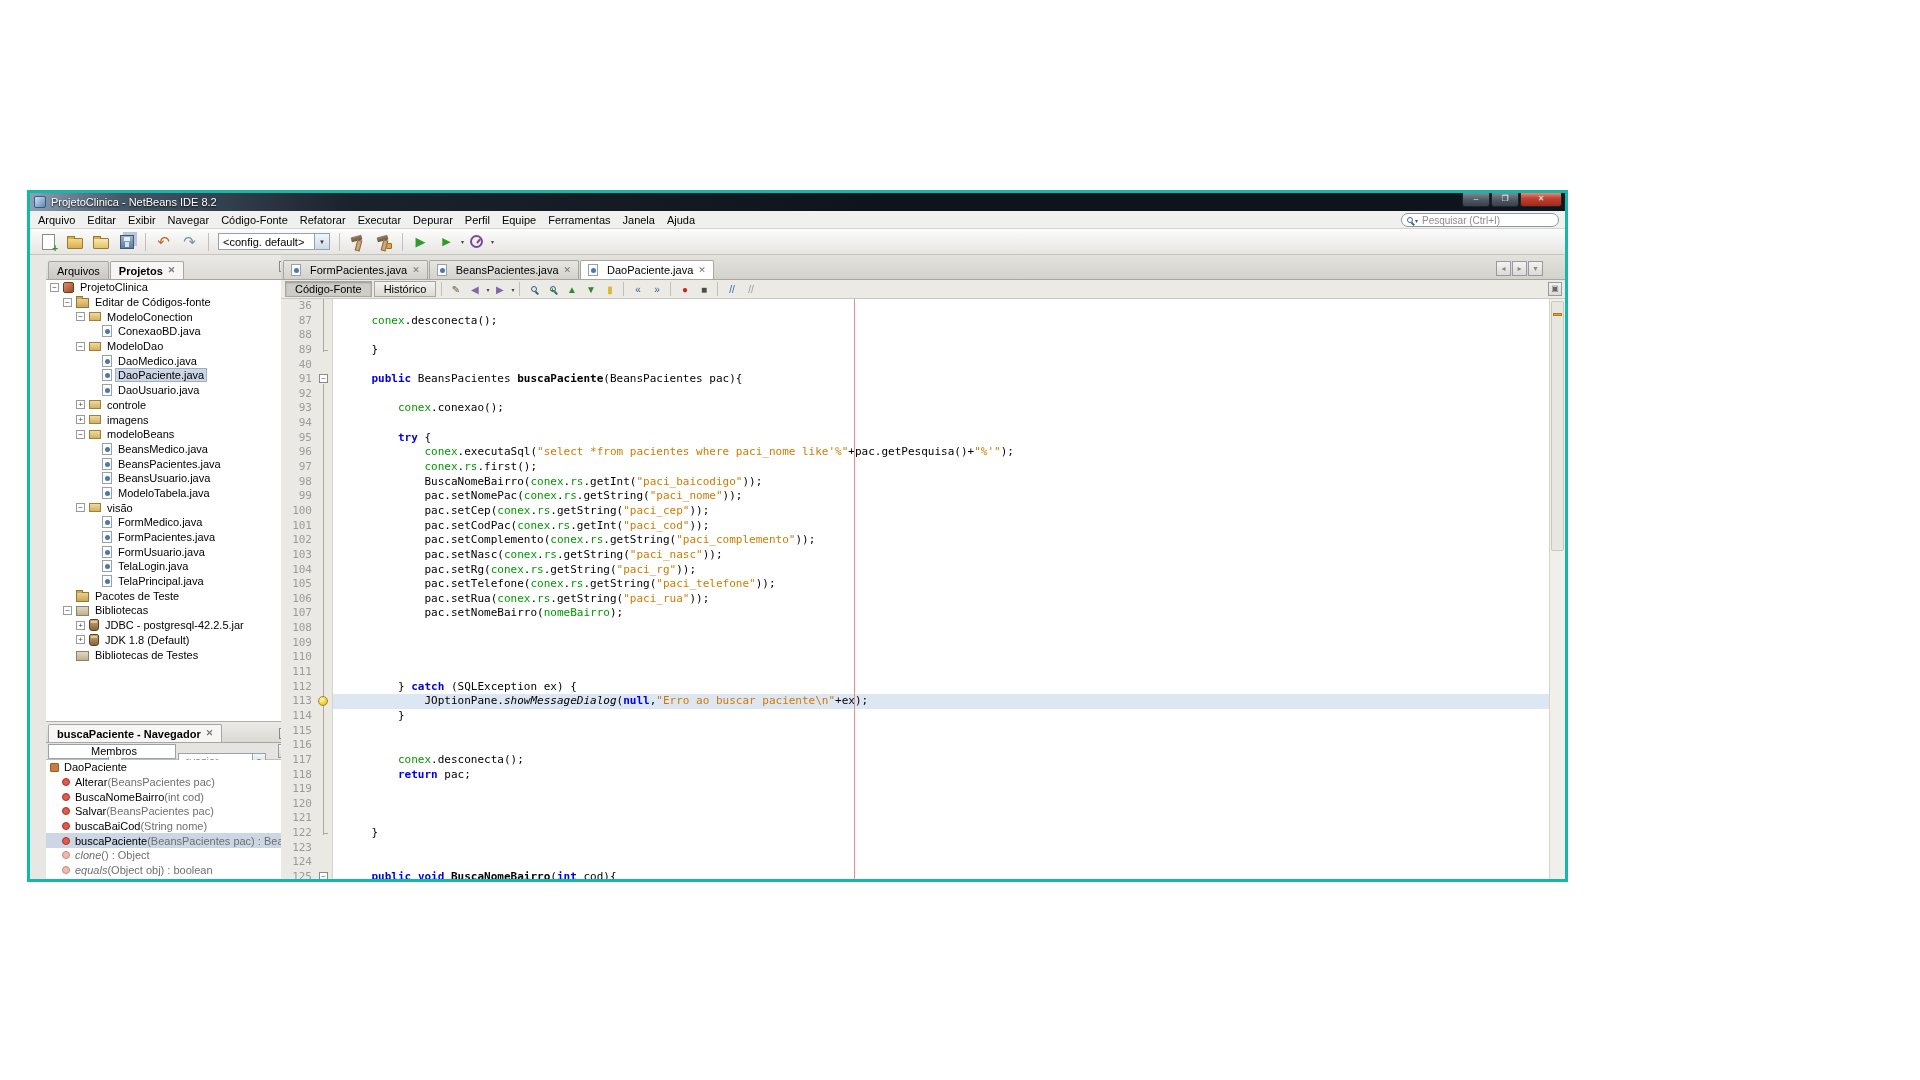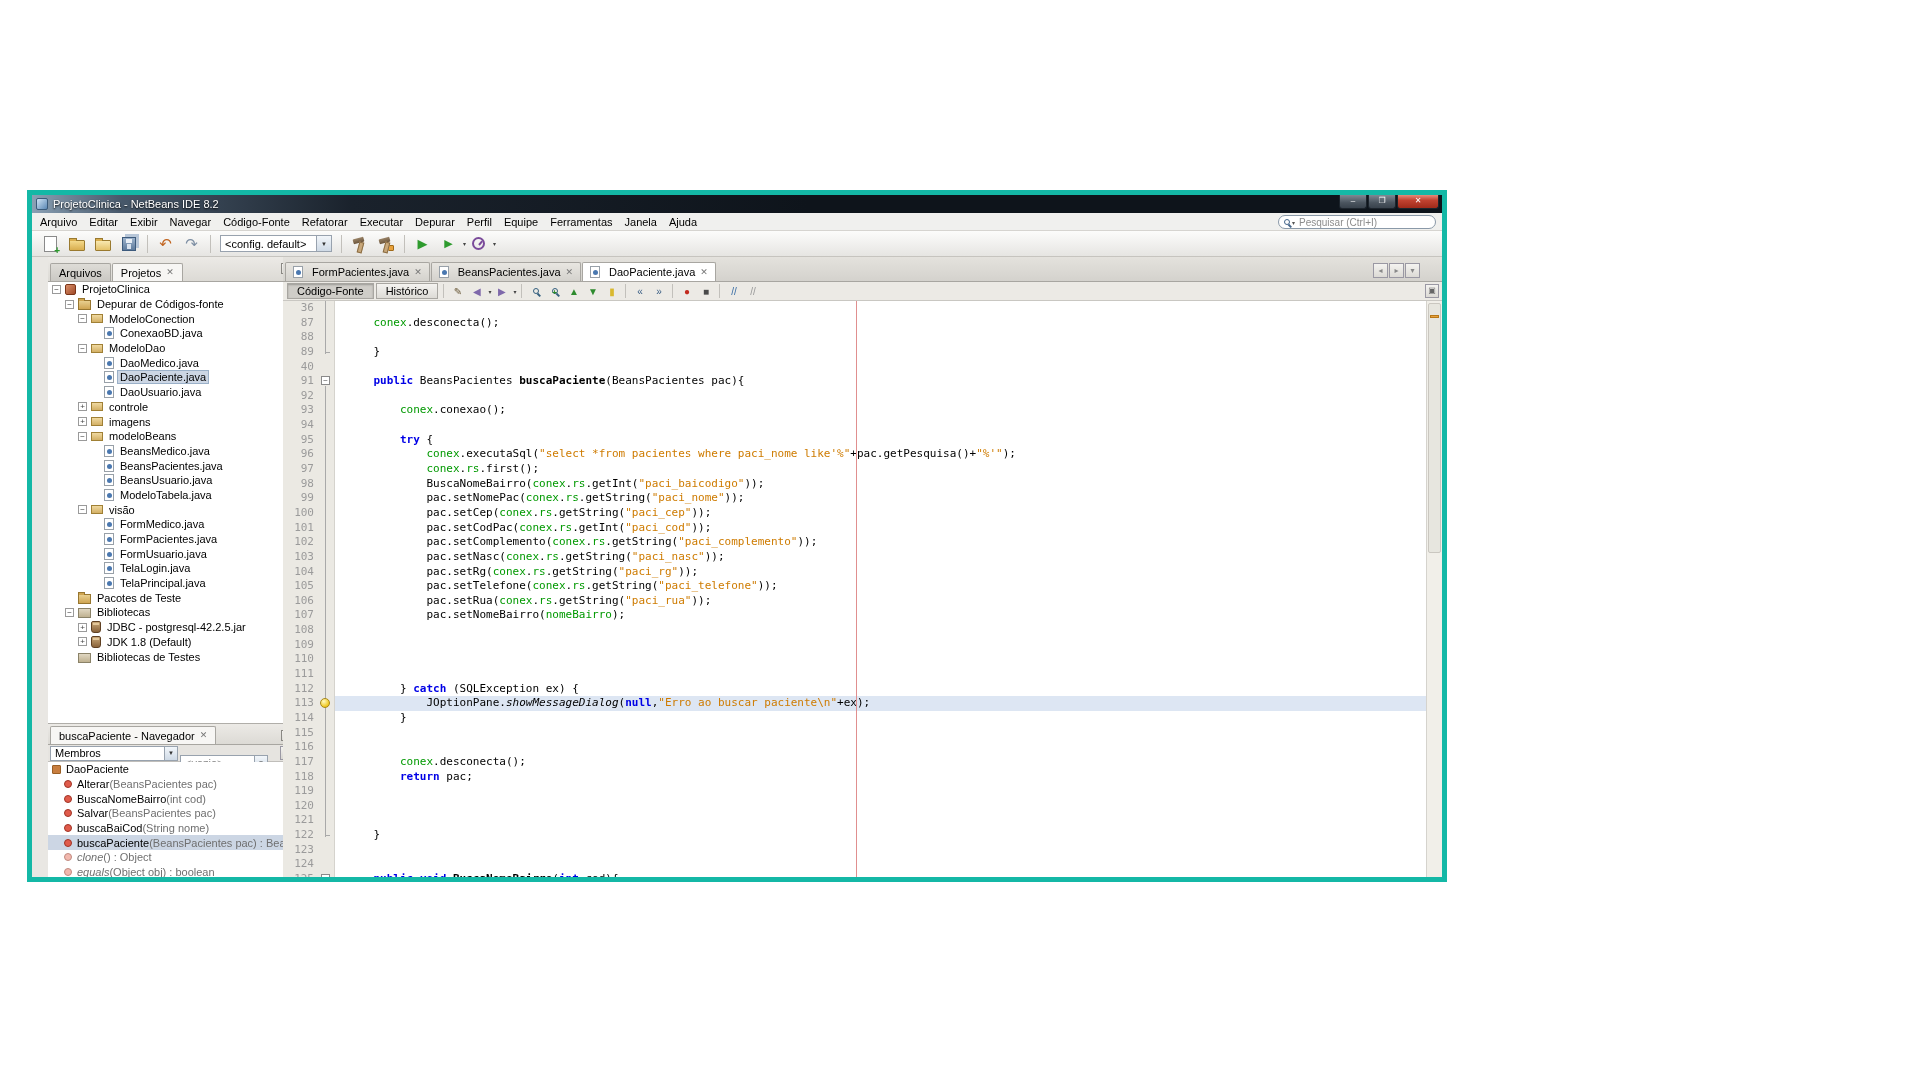--- a/index.html
+++ b/index.html
@@ -3,22 +3,22 @@
 <meta charset="utf-8">
 <style>
   * { box-sizing: border-box; }
   html,body { margin:0; padding:0; }
   body {
     width:1920px; height:1080px; position:relative; overflow:hidden;
     background:#ffffff; font-family:"Liberation Sans", sans-serif; font-size:11px; color:#000;
   }
 
   
-  #window { position:absolute; left:27px; top:190px; width:1420px; height:692px;
-    background:#e9e7e3; border:5px solid #14b8a6; }
+  #window { position:absolute; left:27px; top:190px; width:1541px; height:692px;
+    background:#e9e7e3; border:3px solid #14b8a6; }
 
   
   .titlebar { height:18px; position:relative; display:flex; align-items:center;
     background:linear-gradient(to right,#8aa0b4 0,#47586a 90px,#1a222c 320px,#0e141b 55%,#0e141b 100%); }
   .app-icon { width:12px; height:12px; margin:0 5px 0 4px; border-radius:2px;
     background:linear-gradient(135deg,#cfe3f5,#5b88b5); border:1px solid #3a5a7a; }
   .title-text { color:#fff; font-size:11px; text-shadow:0 1px 2px #000; white-space:nowrap; }
   .win-buttons { position:absolute; right:3px; top:0; display:flex; }
   .win-btn { width:28px; height:14px; margin-left:1px; border:1px solid #1c242c; border-top:none;
     border-radius:0 0 3px 3px; background:linear-gradient(#7e8893,#4a545e 60%,#39424c);
@@ -75,21 +75,21 @@
     background:#7a4a9a; transform-origin:bottom; transform:rotate(40deg); }
 
   
   .left-panel { position:absolute; left:16px; top:62px; width:251px; bottom:0;
     background:#e9e7e3; border-right:1px solid #b0aea9; }
   .panel-tabs { height:25px; display:flex; align-items:flex-end; padding-left:2px; position:relative;
     background:linear-gradient(#eceae6,#dcdad5); border-bottom:1px solid #a8a6a1; }
   .panel-tab { height:18px; padding:2px 8px; margin-right:1px; display:flex; align-items:center; gap:5px;
     background:linear-gradient(#dedcd7,#cac8c3); border:1px solid #a8a6a1; border-bottom:none;
     border-radius:2px 2px 0 0; white-space:nowrap; }
-  .panel-tab.active { background:#f7f6f4; }
+  .panel-tab.active { background:#f7f6f4;font-weight:bold; }
   .tab-close { color:#777; font-size:9px; line-height:1; }
   .panel-min-btn { position:absolute; right:4px; top:6px; width:13px; height:11px; border:1px solid #8a8883;
     background:linear-gradient(#f4f3f0,#dddbd6); color:#444; font-size:7px; line-height:9px; text-align:center; }
 
   .tree { position:absolute; left:0; right:0; top:25px; height:441px; background:#fff; overflow:hidden; }
   .tree-row { height:14.7px; display:flex; align-items:center; white-space:nowrap; }
   .expander { width:9px; height:9px; border:1px solid #9a9a9a; background:#fff; font-size:8px;
     line-height:7px; text-align:center; color:#444; margin-right:4px; flex:none; }
   .expander.hidden { visibility:hidden; }
   .tree-label { padding:0 2px; }
@@ -295,21 +295,21 @@
     </div>
     <div class="tree" id="project-tree">
         <div class="tree-row" style="padding-left: 4px;">
           <span class="expander">−</span>
           <span class="ic ic-project"></span>
           <span class="tree-label">ProjetoClinica</span>
         </div>
         <div class="tree-row" style="padding-left: 17px;">
           <span class="expander">−</span>
           <span class="ic ic-srcroot"></span>
-          <span class="tree-label">Depurar de Códigos-fonte</span>
+          <span class="tree-label">Editar de Códigos-fonte</span>
         </div>
         <div class="tree-row" style="padding-left: 30px;">
           <span class="expander">−</span>
           <span class="ic ic-package"></span>
           <span class="tree-label">ModeloConection</span>
         </div>
         <div class="tree-row" style="padding-left: 43px;">
           <span class="expander hidden"></span>
           <span class="ic ic-java"></span>
           <span class="tree-label">ConexaoBD.java</span>
@@ -427,21 +427,21 @@
       </div>
 
     <div class="nav-header">
       <div class="panel-tab active">
         <span>buscaPaciente - Navegador</span>
         <span class="tab-close">✕</span>
       </div>
       <div class="panel-min-btn">▬</div>
     </div>
     <div class="nav-filter">
-      <div class="nav-combo" style="width:128px;">
+      <div class="nav-combo" style="width:128px;flex-direction:column;">
         <span>Membros</span>
         <span class="combo-arrow">▼</span>
       </div>
       <div class="nav-combo" style="width:88px;margin-top:19px;">
         <span style="color:#888;">&lt;vazio&gt;</span>
         <span class="combo-arrow">▼</span>
       </div>
       <div class="nav-tool-btn">▦</div>
     </div>
     <div class="member-list" id="member-list">

